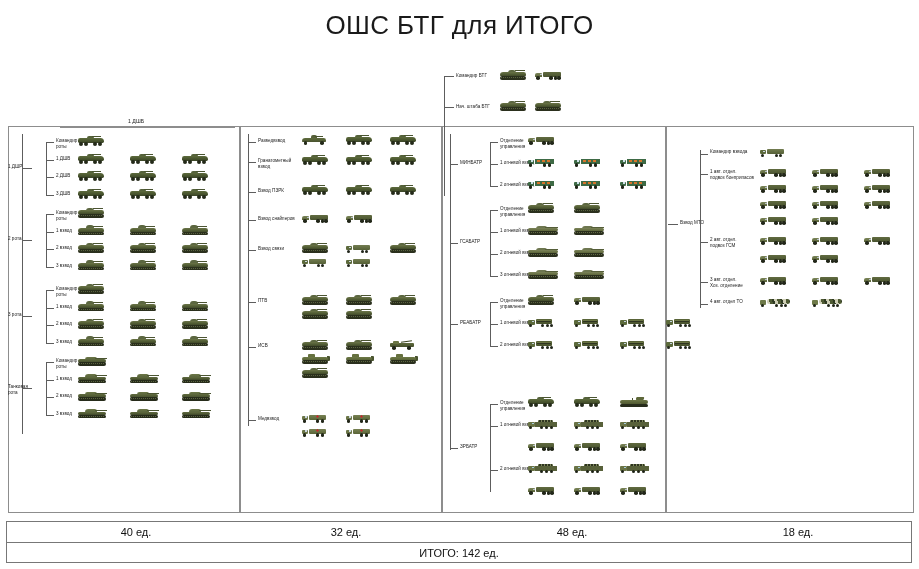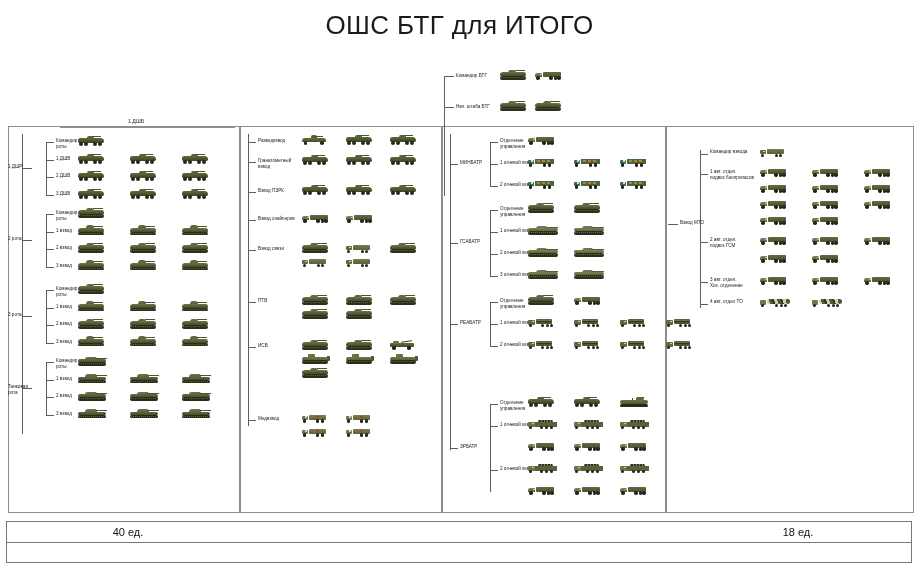--- a/index.html
+++ b/index.html
@@ -1755,18 +1755,21 @@
             <span class="w w2"></span>
             <span class="w w3"></span>
             <span class="w w4"></span>
           </span>
         </span>
       </div>
     </div>
 
   <div class="footer">
     <div class="footer-row1">
-      <div class="footer-cell" style="left:8px;width:226px;">40 ед.</div>
+      <div class="footer-cell" style="left:16px;width:226px;">40 ед.</div>
+      <div class="footer-cell" style="left:226px;width:226px;">32 ед.</div>
+      <div class="footer-cell" style="left:452px;width:226px;">48 ед.</div>
       <div class="footer-cell" style="left:678px;width:226px;">18 ед.</div>
     </div>
+    <div class="footer-row2">ИТОГО: 142 ед.</div>
   </div>
 
 </div>
 
 </body></html>

